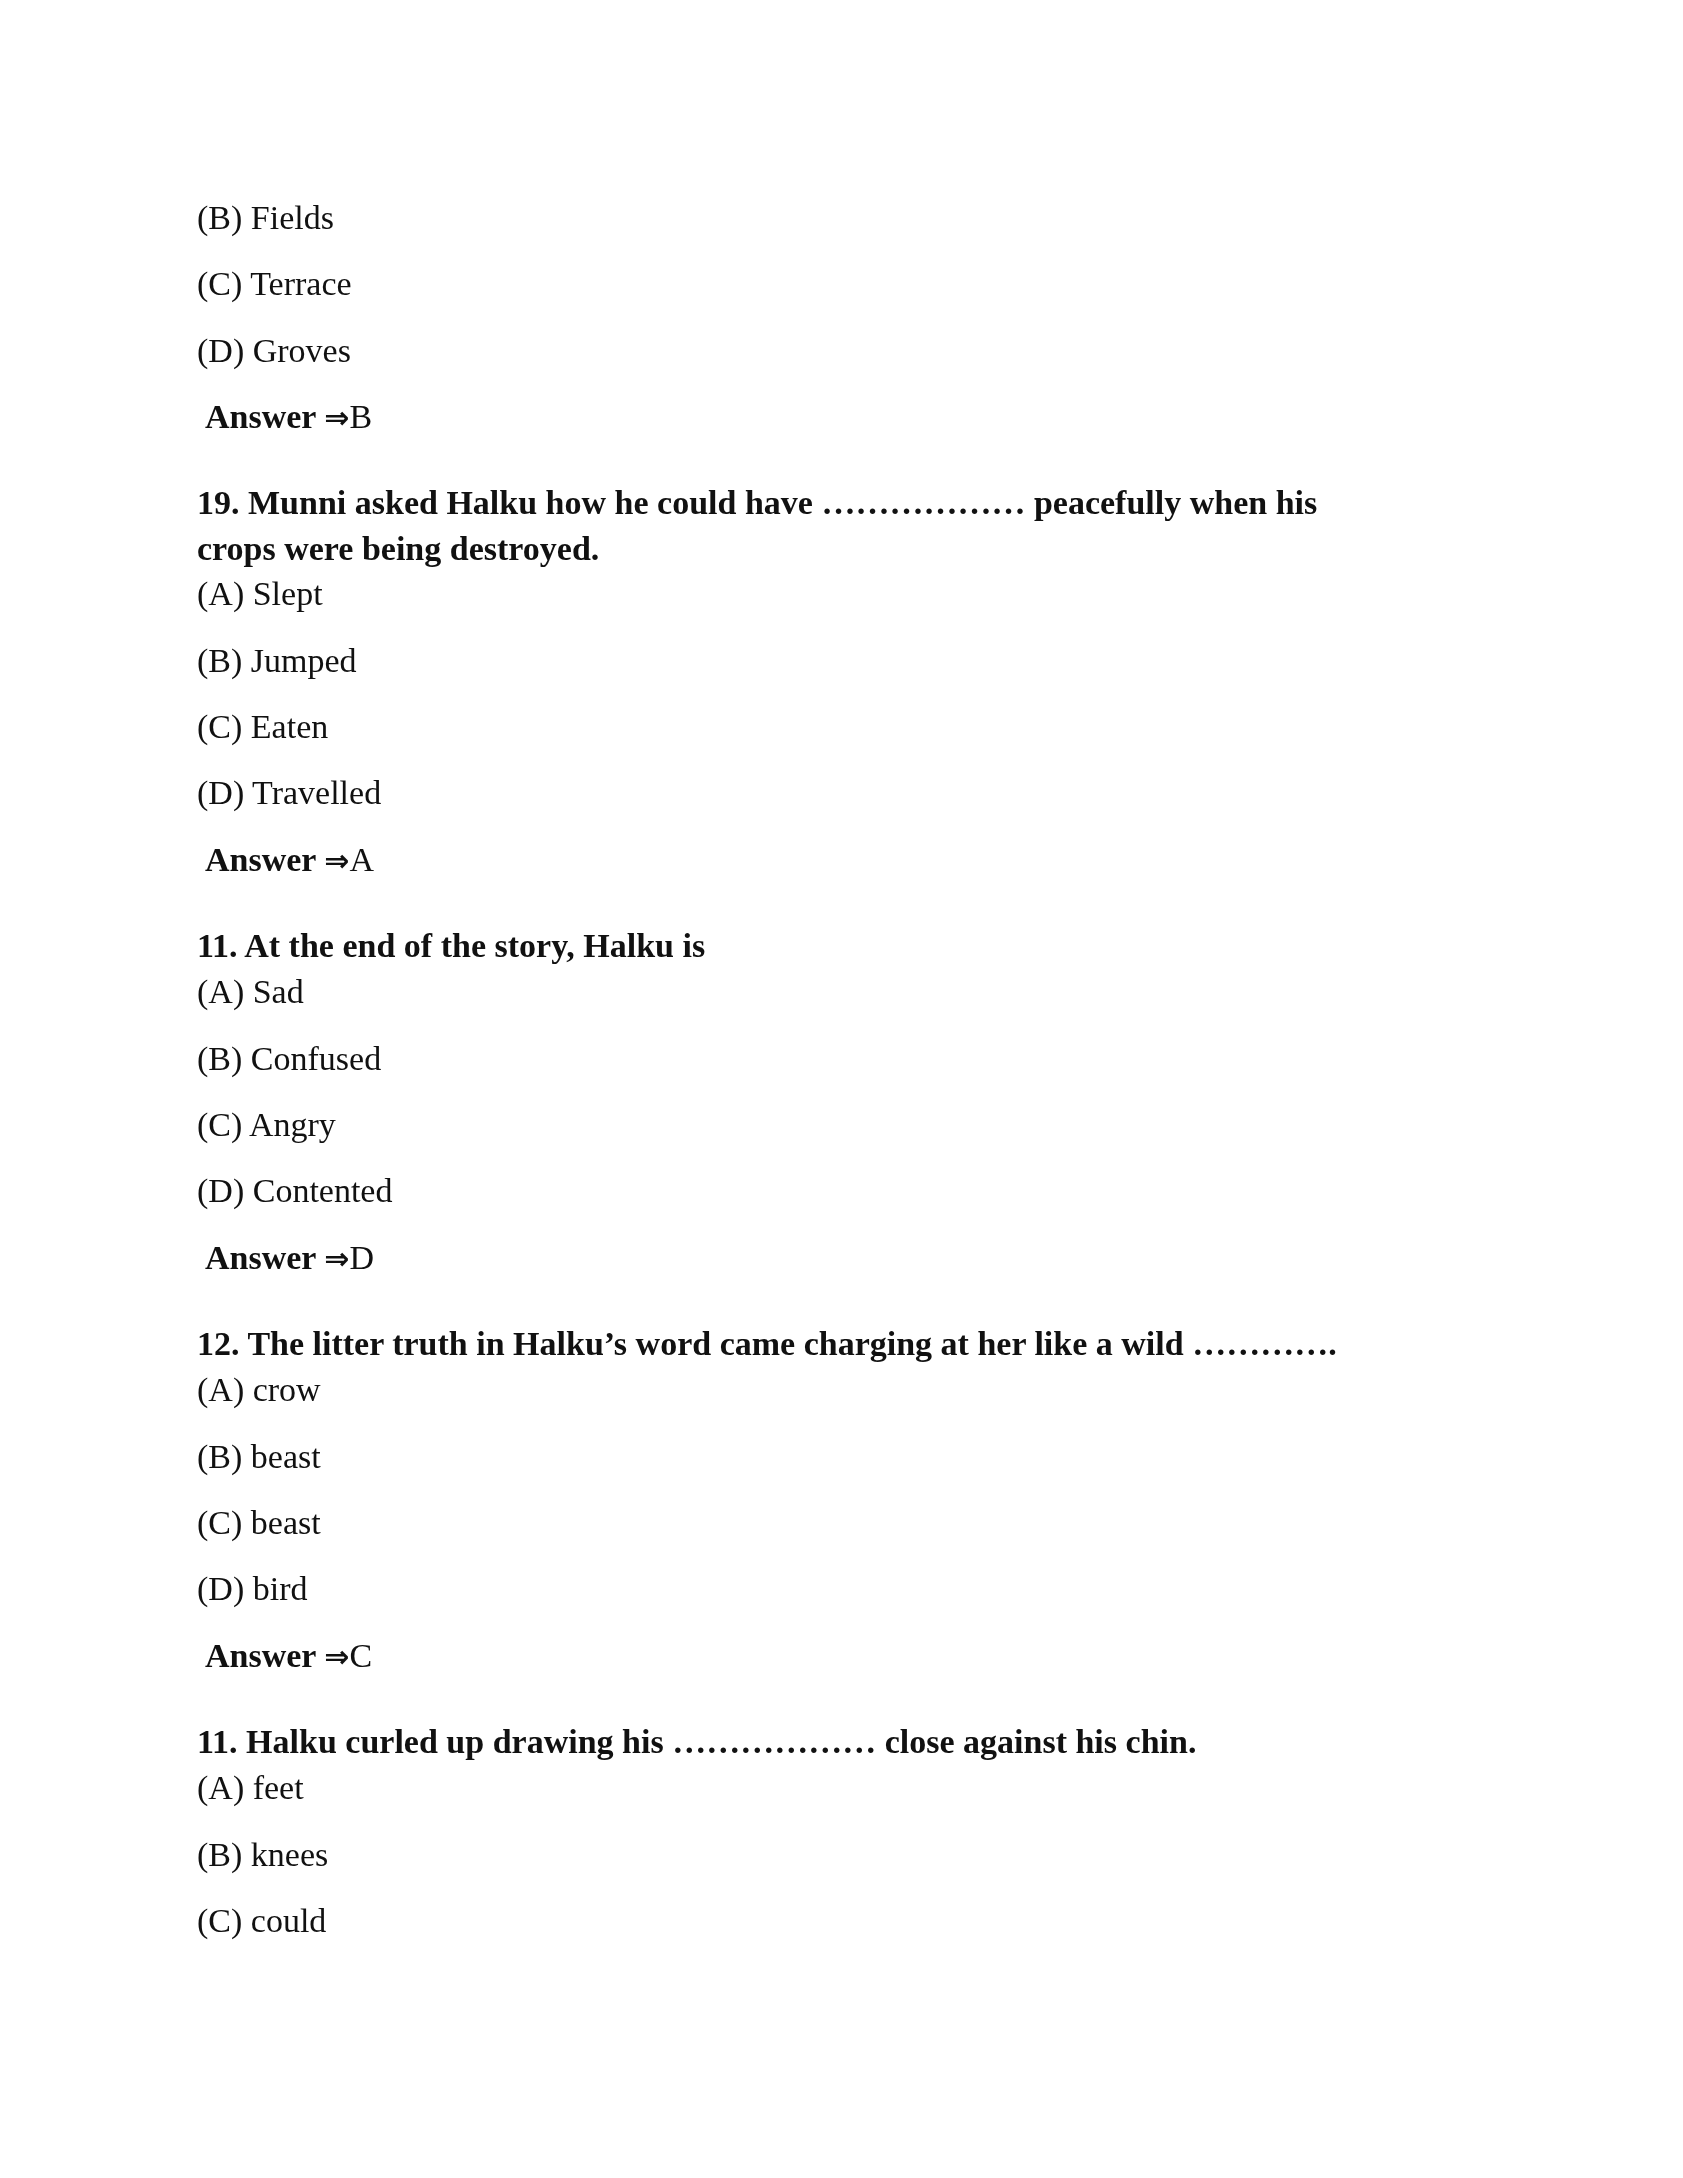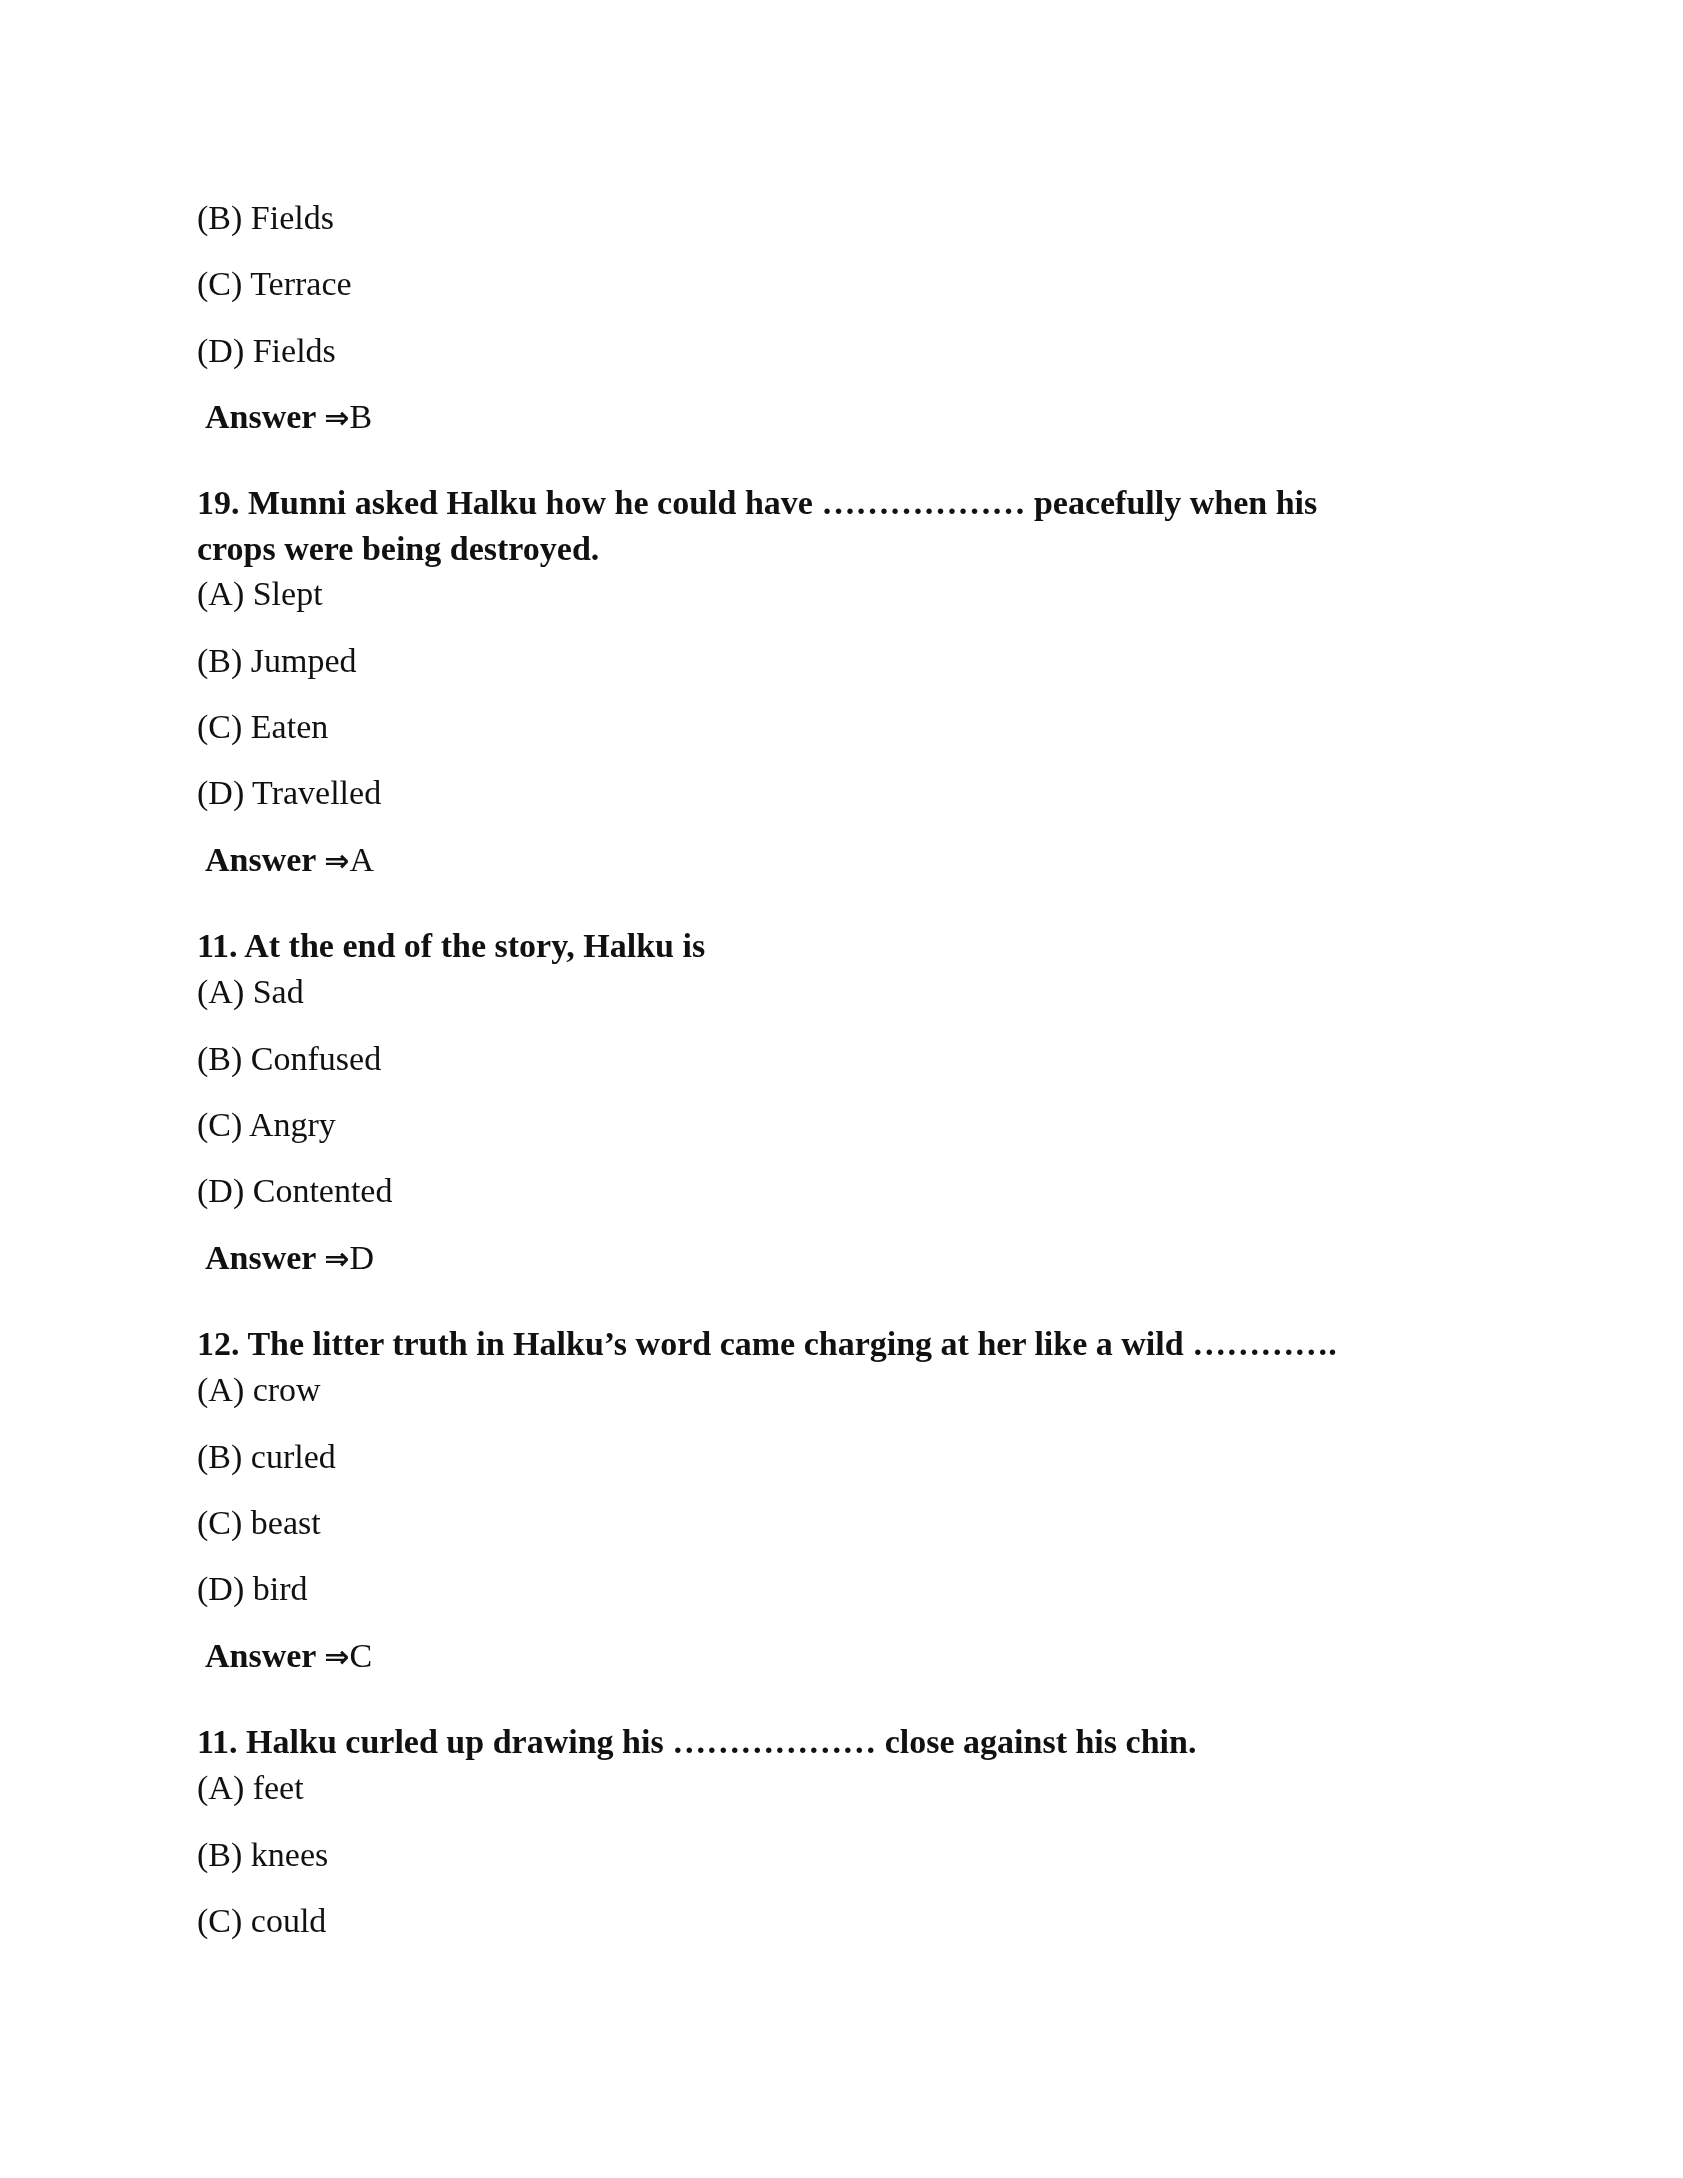--- a/index.html
+++ b/index.html
@@ -13,21 +13,21 @@
   .ans .val { font-weight:normal; }
   .arrow { font-family:"DejaVu Sans", sans-serif; font-weight:bold; font-size:30px; }
 </style>
 </head>
 <body>
 
 <div class="page">
 
   <div class="line opt" style="top:198px">(B) Fields</div>
   <div class="line opt" style="top:264px">(C) Terrace</div>
-  <div class="line opt" style="top:331px">(D) Fields</div>
+  <div class="line opt" style="top:331px">(D) Groves</div>
   <div class="line ans" style="top:397px">
     <span>Answer </span><span class="arrow">⇒</span><span class="val">B</span>
   </div>
 
   <div class="line q" style="top:463px">19. Munni asked Halku how he could have ……………… peacefully when his</div>
   <div class="line q" style="top:509px">crops were being destroyed.</div>
   <div class="line opt" style="top:574px">(A) Slept</div>
   <div class="line opt" style="top:641px">(B) Jumped</div>
   <div class="line opt" style="top:707px">(C) Eaten</div>
   <div class="line opt" style="top:773px">(D) Travelled</div>
@@ -39,21 +39,21 @@
   <div class="line opt" style="top:972px">(A) Sad</div>
   <div class="line opt" style="top:1039px">(B) Confused</div>
   <div class="line opt" style="top:1105px">(C) Angry</div>
   <div class="line opt" style="top:1171px">(D) Contented</div>
   <div class="line ans" style="top:1238px">
     <span>Answer </span><span class="arrow">⇒</span><span class="val">D</span>
   </div>
 
   <div class="line q" style="top:1304px">12. The litter truth in Halku’s word came charging at her like a wild ………….</div>
   <div class="line opt" style="top:1370px">(A) crow</div>
-  <div class="line opt" style="top:1437px">(B) curled</div>
+  <div class="line opt" style="top:1437px">(B) beast</div>
   <div class="line opt" style="top:1503px">(C) beast</div>
   <div class="line opt" style="top:1569px">(D) bird</div>
   <div class="line ans" style="top:1636px">
     <span>Answer </span><span class="arrow">⇒</span><span class="val">C</span>
   </div>
 
   <div class="line q" style="top:1702px">11. Halku curled up drawing his ……………… close against his chin.</div>
   <div class="line opt" style="top:1768px">(A) feet</div>
   <div class="line opt" style="top:1835px">(B) knees</div>
   <div class="line opt" style="top:1901px">(C) could</div>

